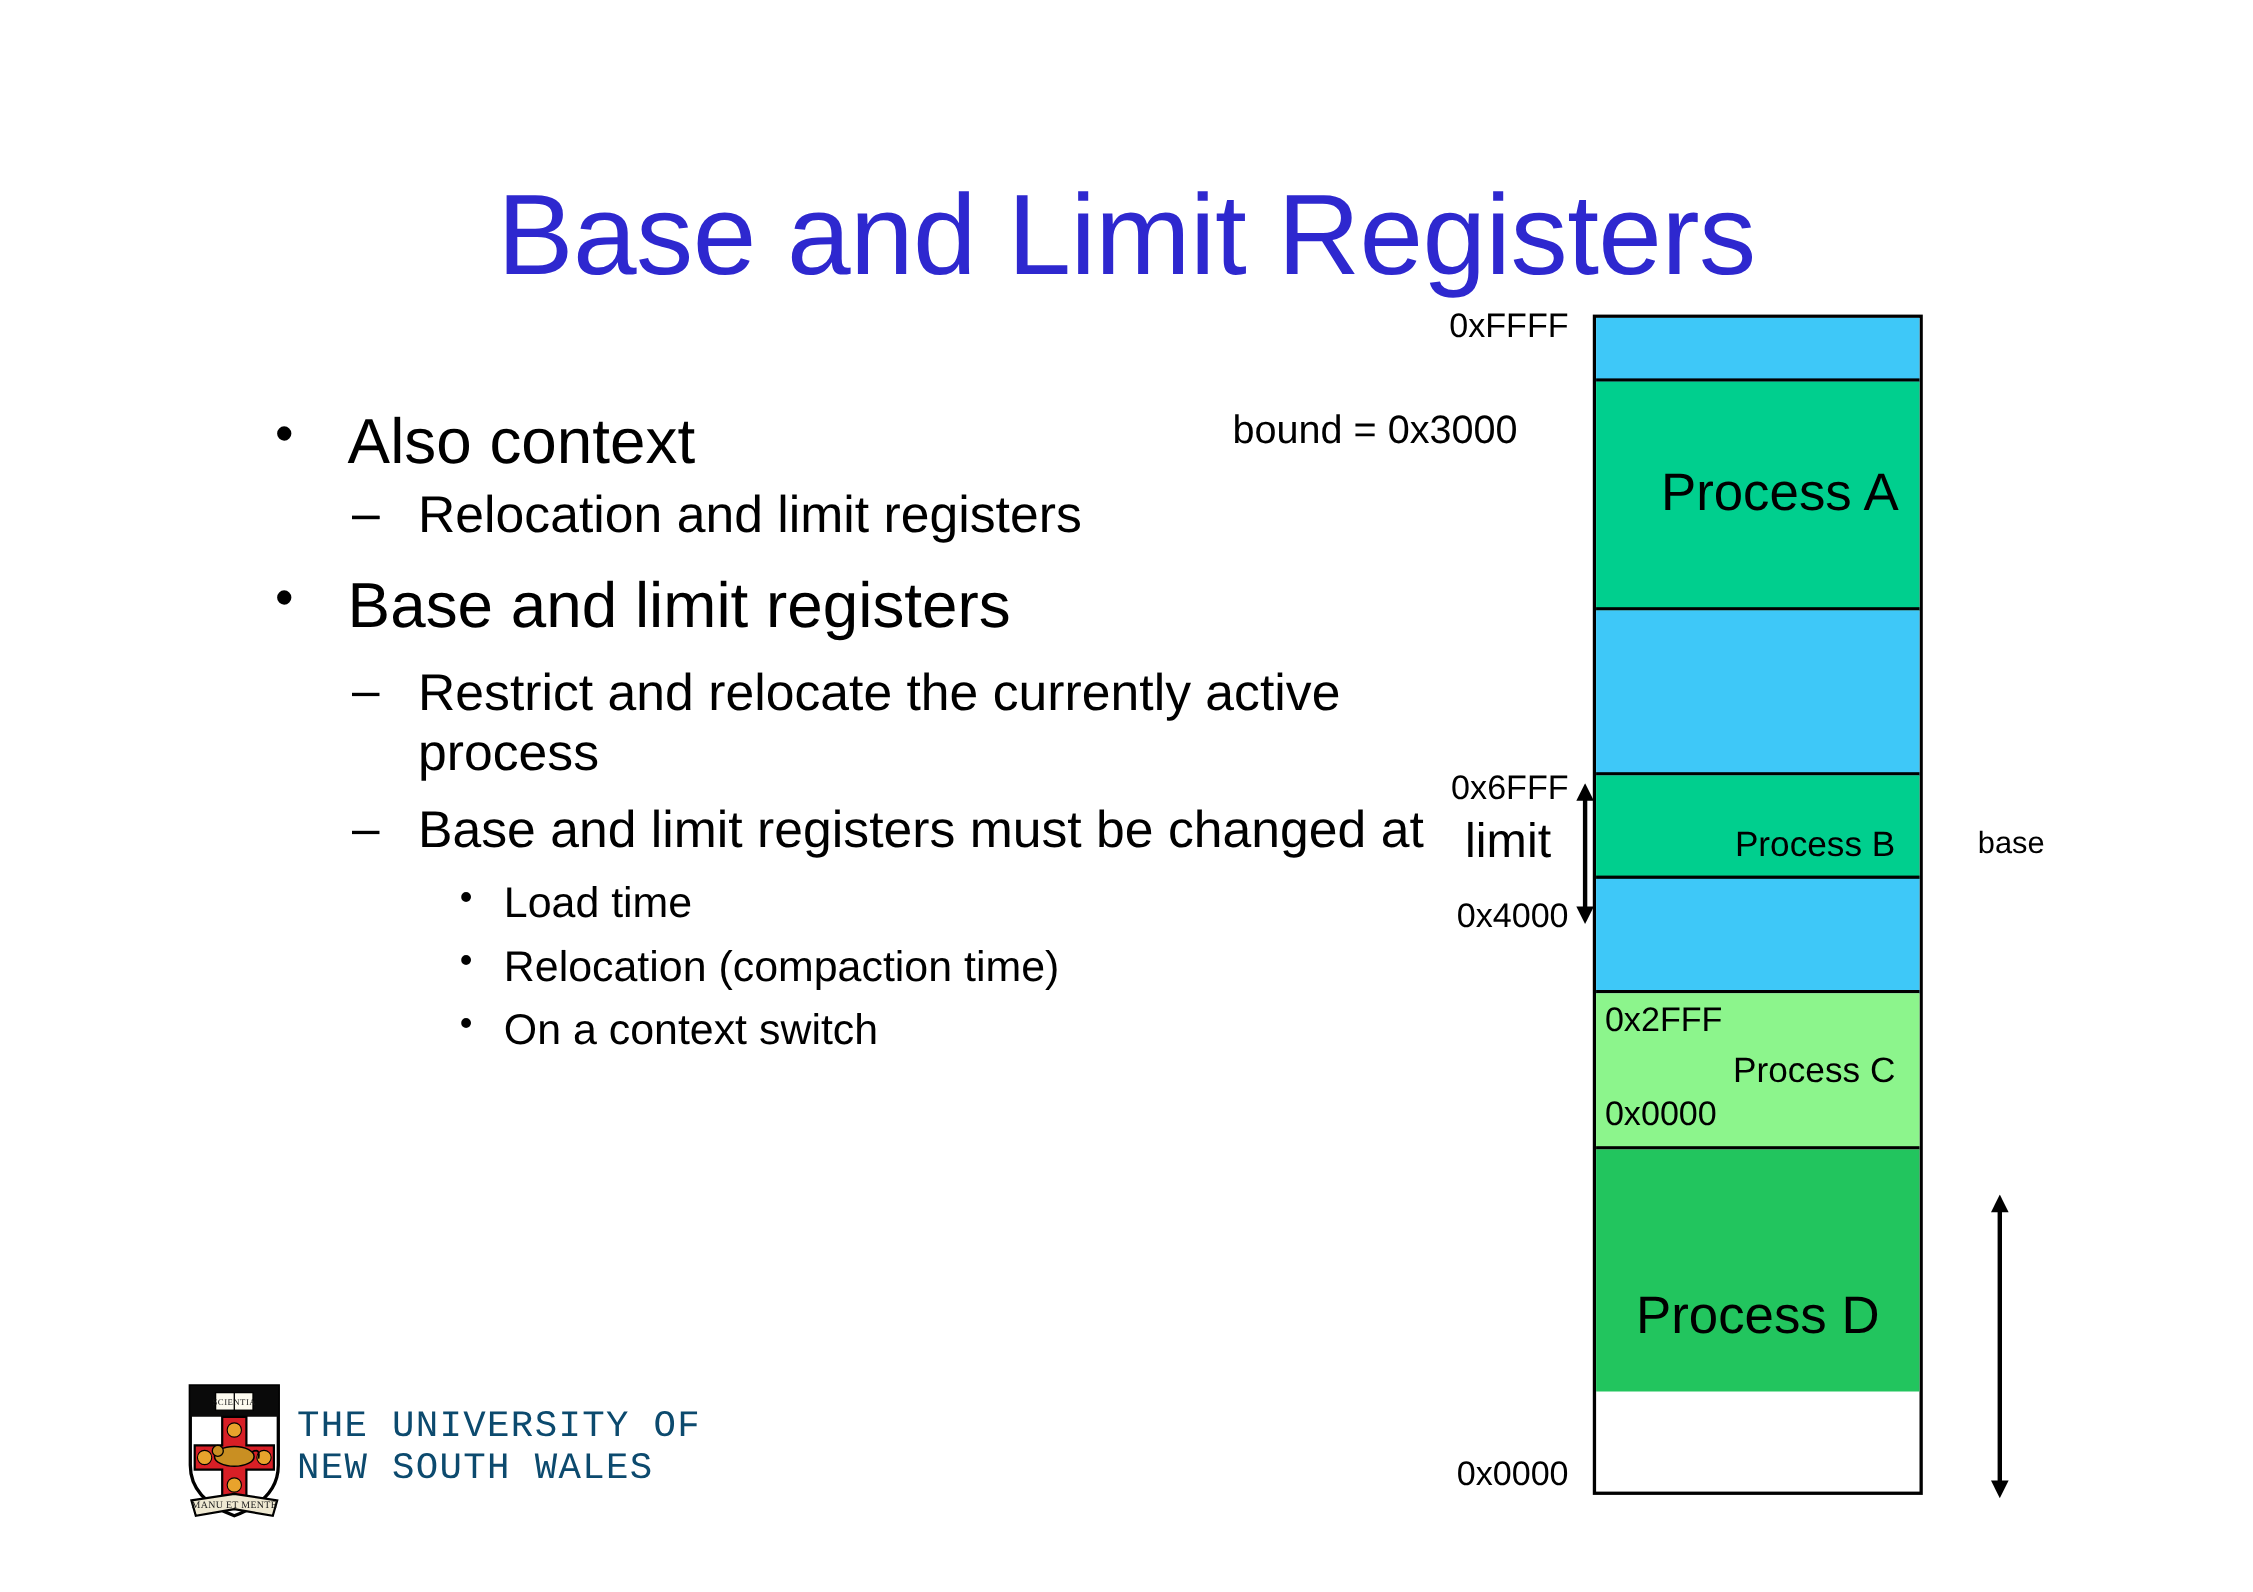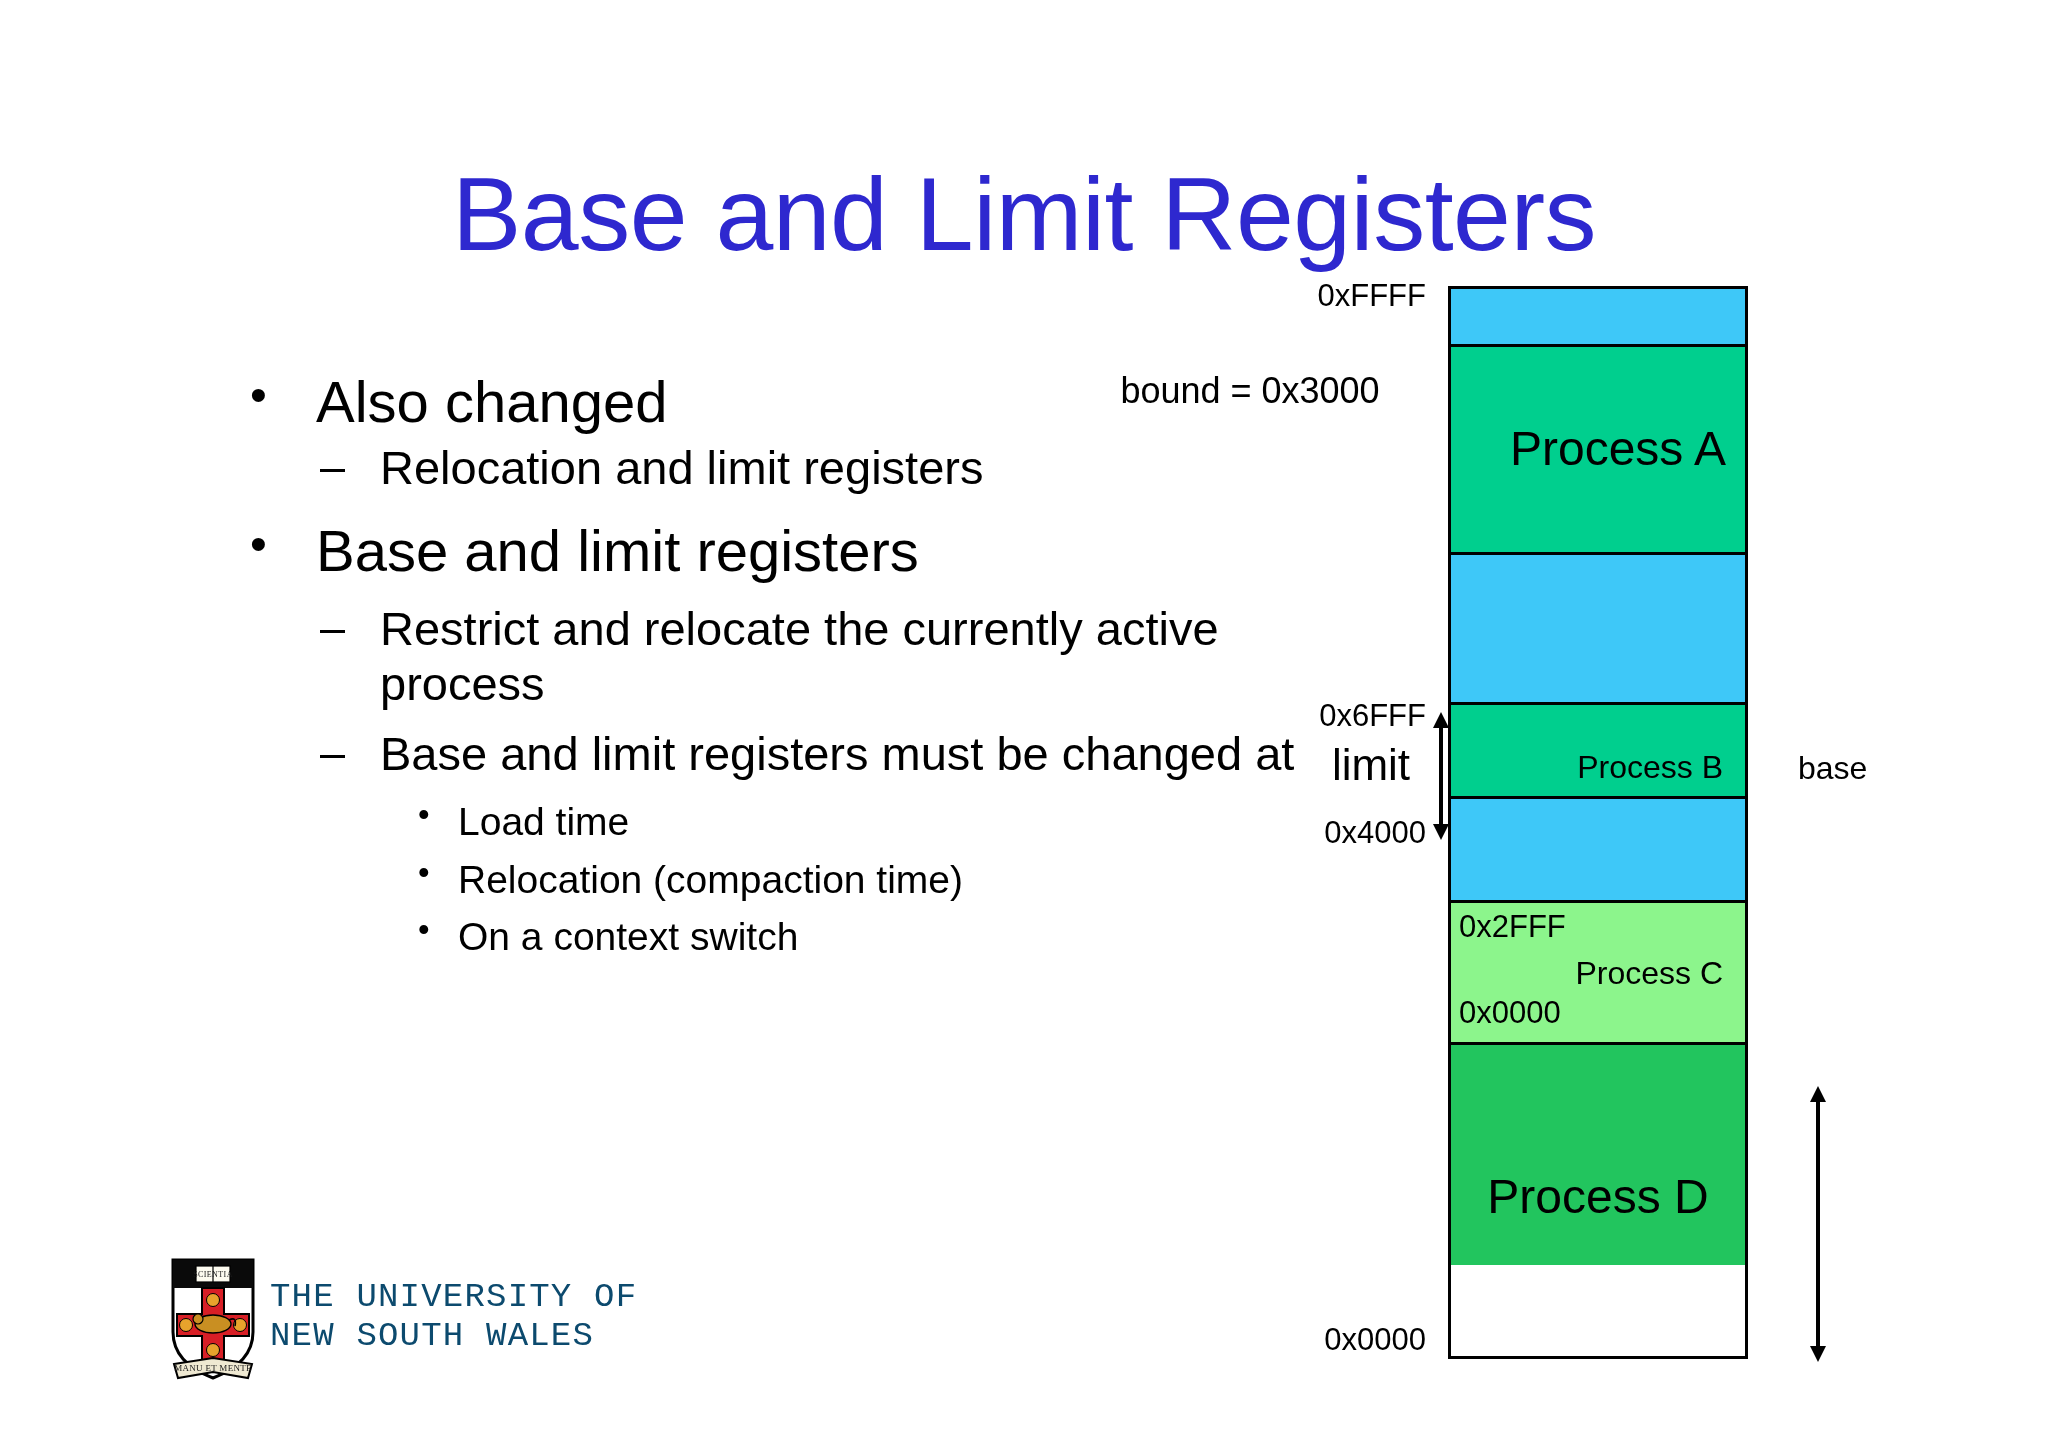--- a/index.html
+++ b/index.html
@@ -163,21 +163,21 @@
     top: 442px;
     width: 20px;
     height: 128px;
   }
 
   
   #base-label {
     position: absolute;
     left: 498px;
     top: 480px;
-    font-size: 32px;
+    font-size: 28px;
     color: #000000;
     font-family: "Liberation Sans", sans-serif;
   }
   #base-arrow {
     position: absolute;
     left: 508px;
     top: 816px;
     width: 20px;
     height: 276px;
   }
@@ -223,21 +223,21 @@
 <body>
 
 <div id="slide">
 
   <div id="slide-title">Base and Limit Registers</div>
 
   <div id="body-list">
 
     <div class="b1">
       <span class="mk">•</span>
-      <span>Also changed</span>
+      <span>Also context</span>
     </div>
 
     <div class="b2">
       <span class="mk">–</span>
     </div>
 
     <div class="b2">
       <span class="mk">–</span>
       <span>Relocation and limit registers</span>
     </div>

